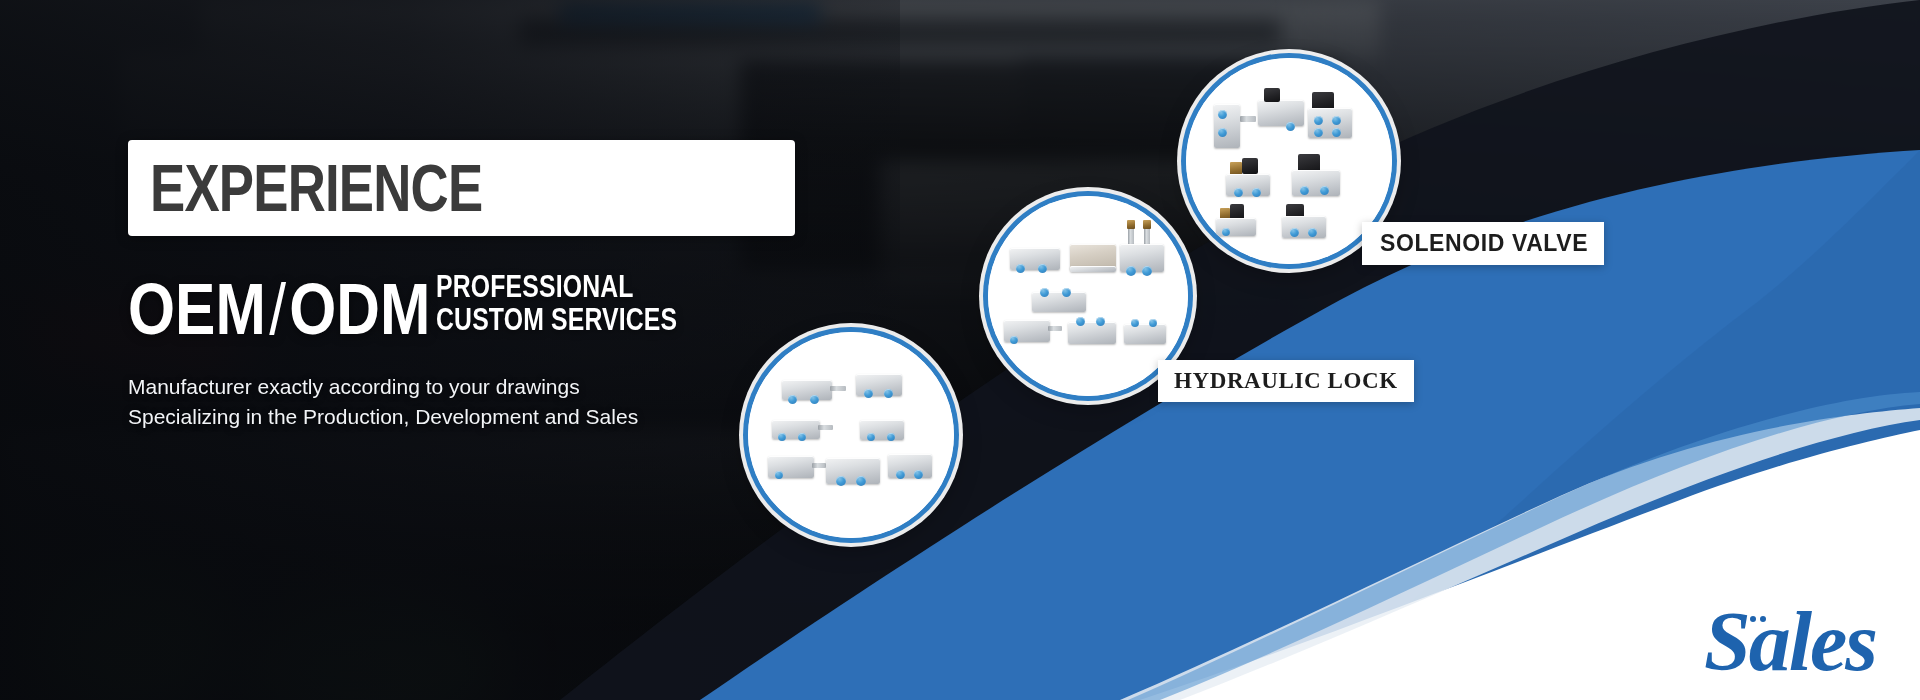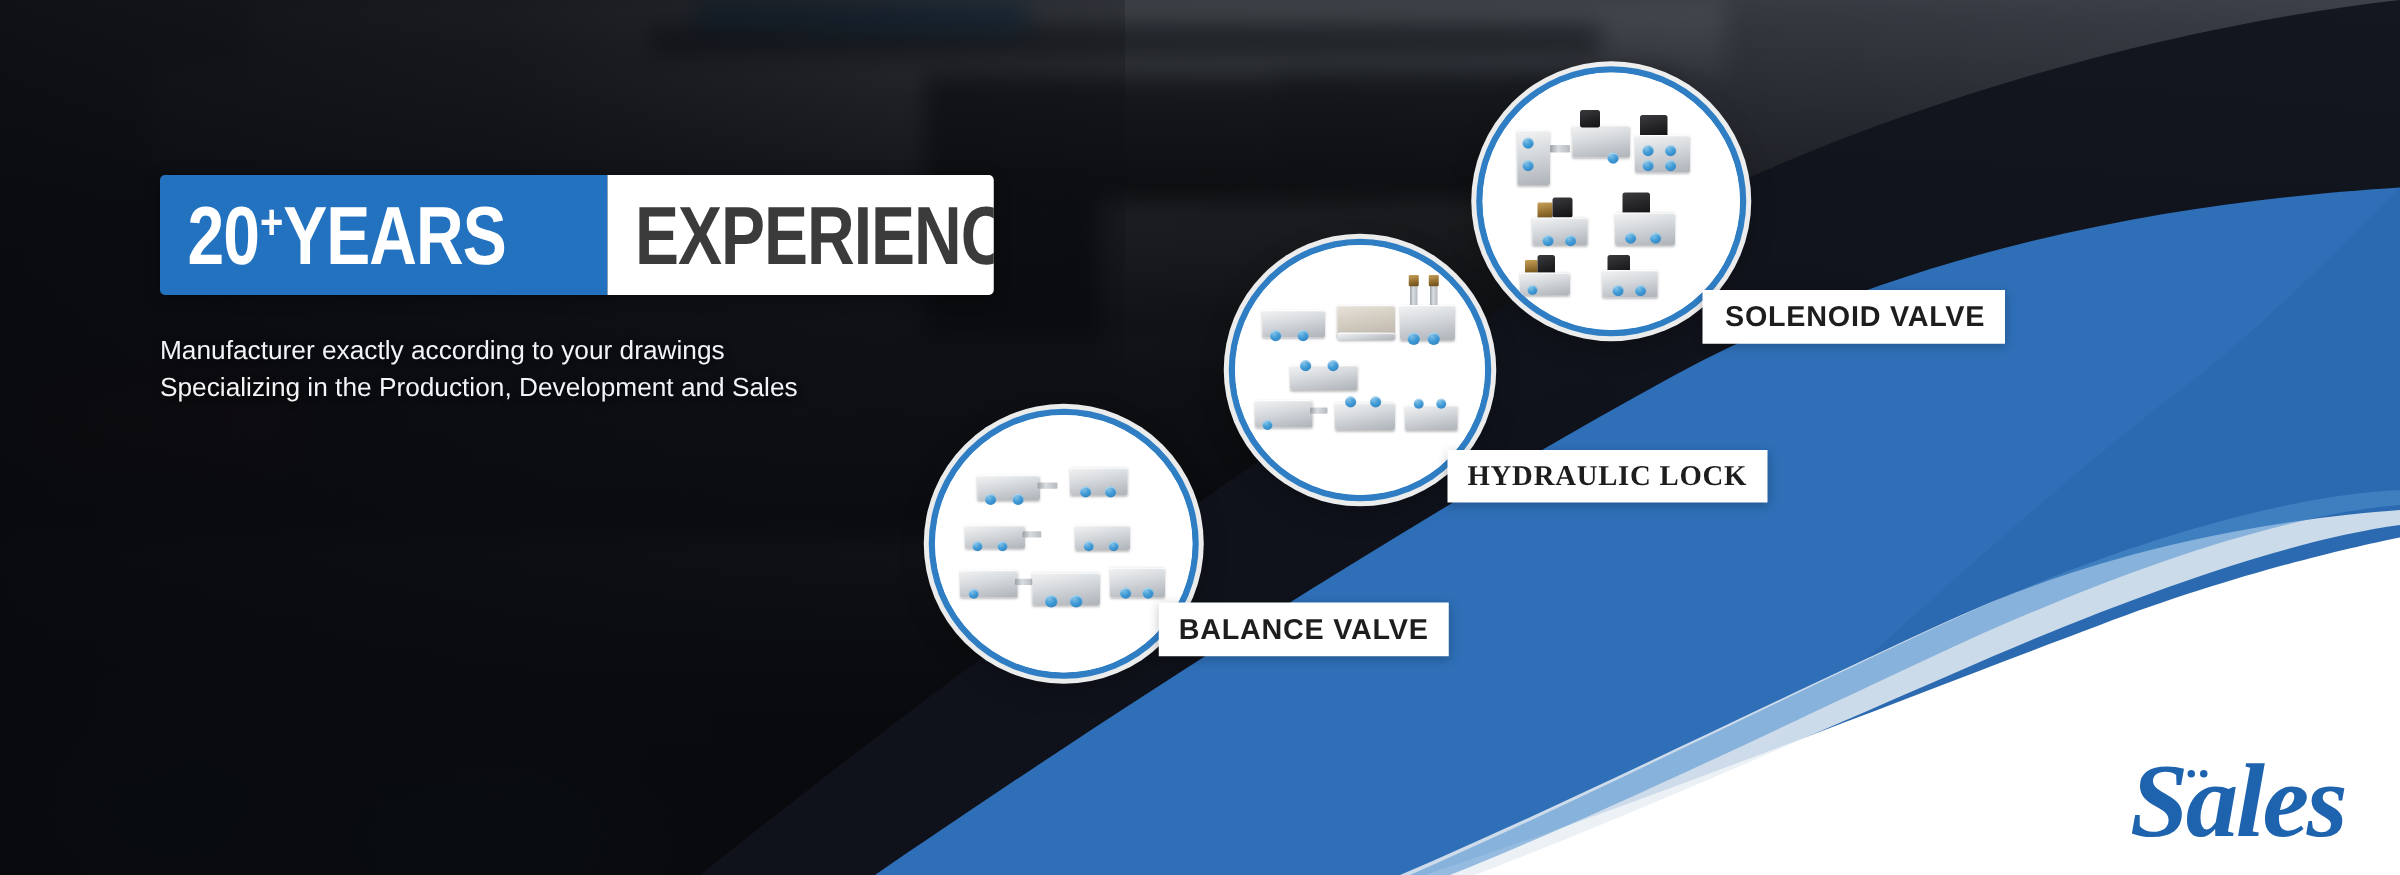--- a/index.html
+++ b/index.html
@@ -163,28 +163,32 @@
 
     <path d="M1920,430 L1920,700 L1140,700 C1320,640 1520,560 1680,500 C1780,462 1870,440 1920,430 Z" fill="#ffffff"></path>
     <path d="M1920,420 C1830,432 1700,478 1560,540 C1440,592 1300,654 1180,700 L1120,700 C1260,640 1420,560 1560,496 C1700,432 1840,414 1920,408 Z" fill="#e9eef5" opacity="0.85"></path>
 
     <path d="M1920,404 C1820,412 1680,462 1540,528 C1420,584 1280,652 1160,700 L1128,700 C1256,644 1412,566 1544,504 C1688,436 1828,396 1920,392 Z" fill="#4f8fce" opacity="0.55"></path>
   </svg>
 
   <div class="copy">
 
     <div class="headline">
-      <div class="hl-blue">
-        <span class="hl-text"><span>20</span><span class="plus">+</span><span>YEARS</span></span>
-      </div>
       <div class="hl-white">
         <span class="hl-text">EXPERIENCE</span>
       </div>
     </div>
 
+    <div class="oem-row">
+      <div class="oem"><span>OEM</span><span class="slash">/</span><span>ODM</span></div>
+      <div class="prof">
+        <div>PROFESSIONAL</div>
+        <div>CUSTOM SERVICES</div>
+      </div>
+    </div>
 
     <div class="sub">
       <div>Manufacturer exactly according to your drawings</div>
       <div>Specializing in the Production, Development and Sales</div>
     </div>
   </div>
 
   <div class="circle" style="left:748px;top:332px;width:206px;height:206px;">
     <div class="circle-inner">
       <div class="blk" style="left:34px;top:48px;width:50px;height:20px;"></div>
@@ -210,23 +214,20 @@
       <div class="stem" style="left:64px;top:131px;width:14px;height:5px;"></div>
 
       <div class="blk" style="left:78px;top:126px;width:54px;height:26px;"></div>
       <div class="cap" style="left:88px;top:144px;width:10px;height:10px;"></div>
       <div class="cap" style="left:108px;top:144px;width:10px;height:10px;"></div>
 
       <div class="blk" style="left:140px;top:122px;width:44px;height:24px;"></div>
       <div class="cap" style="left:148px;top:138px;width:9px;height:9px;"></div>
       <div class="cap" style="left:166px;top:138px;width:9px;height:9px;"></div>
     </div>
-  </div>
-  <div class="plabel" style="left:927px;top:482px;">
-    <span>BALANCE VALVE</span>
   </div>
 
   <div class="circle" style="left:988px;top:196px;width:200px;height:200px;">
     <div class="circle-inner">
       <div class="blk" style="left:22px;top:52px;width:50px;height:22px;"></div>
       <div class="cap" style="left:28px;top:68px;width:9px;height:9px;"></div>
       <div class="cap" style="left:50px;top:68px;width:9px;height:9px;"></div>
 
       <div class="blk tan" style="left:82px;top:48px;width:46px;height:26px;"></div>
       <div class="blk" style="left:82px;top:70px;width:46px;height:6px;"></div>
@@ -293,21 +294,21 @@
       <div class="coil" style="left:44px;top:146px;width:14px;height:16px;"></div>
       <div class="blk" style="left:30px;top:160px;width:40px;height:18px;"></div>
       <div class="cap" style="left:36px;top:170px;width:8px;height:8px;"></div>
 
       <div class="coil" style="left:100px;top:146px;width:18px;height:16px;"></div>
       <div class="blk" style="left:96px;top:158px;width:44px;height:22px;"></div>
       <div class="cap" style="left:104px;top:170px;width:9px;height:9px;"></div>
       <div class="cap" style="left:122px;top:170px;width:9px;height:9px;"></div>
     </div>
   </div>
-  <div class="plabel" style="left:1362px;top:232px;padding-left:18px;">
+  <div class="plabel" style="left:1362px;top:222px;padding-left:18px;">
     <span>SOLENOID VALVE</span>
   </div>
 
   <div class="logo">
     <span class="logo-text">Sales</span>
     <span class="logo-dots">
         <i></i>
         <i></i>
       </span>
   </div>

